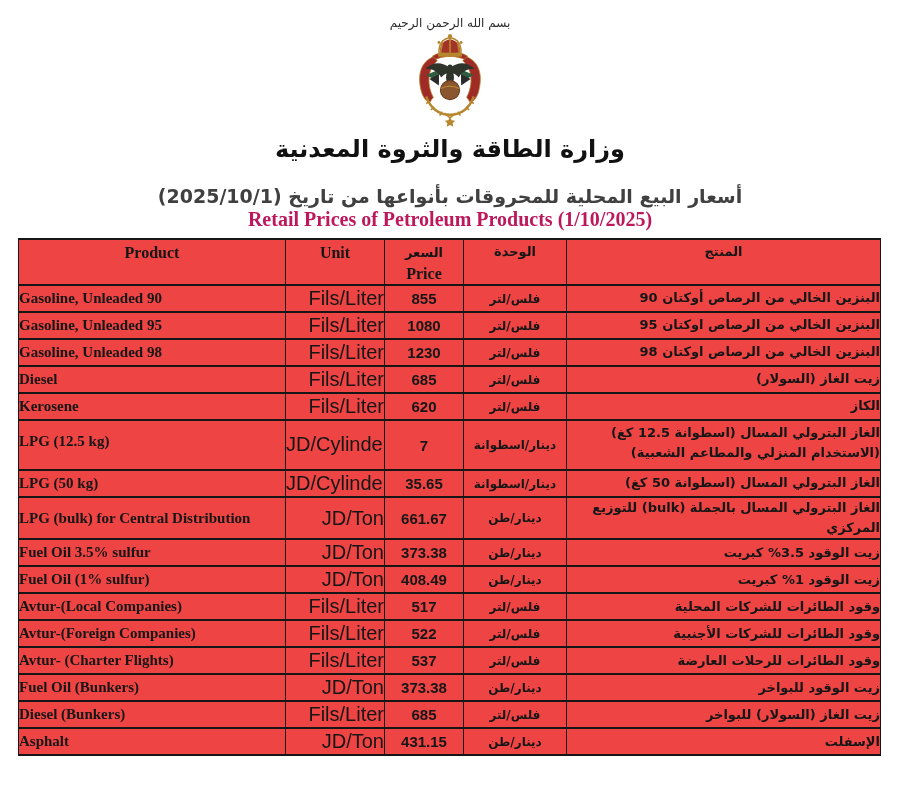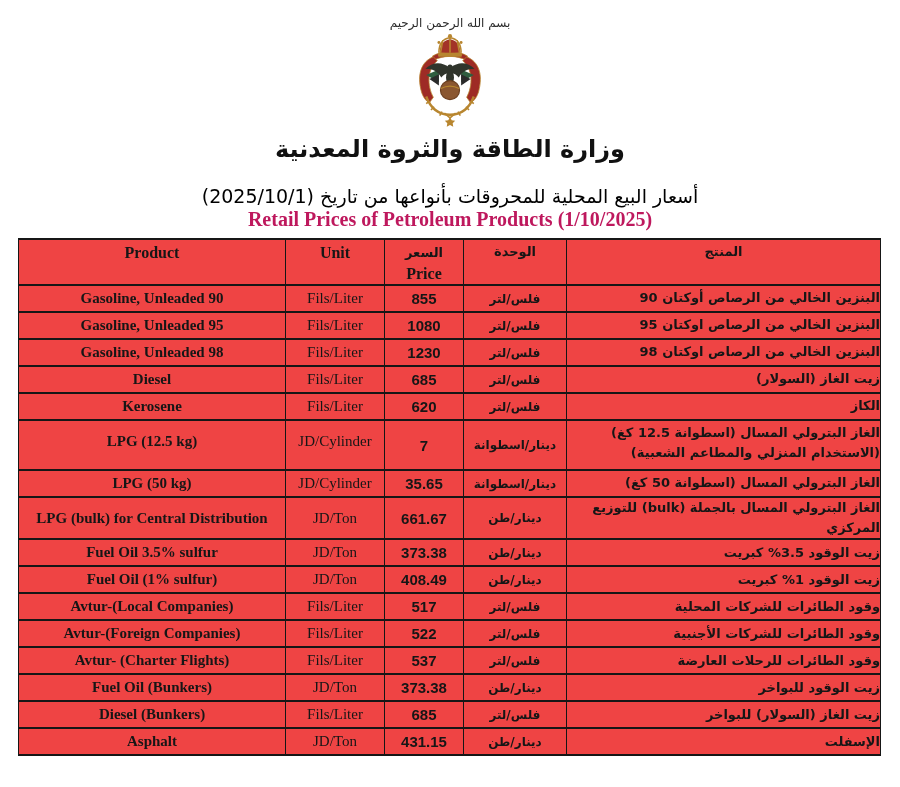--- a/index.html
+++ b/index.html
@@ -23,23 +23,23 @@
   .ministry-name{
     margin-top:2px;
     font-family:"DejaVu Sans",sans-serif;
     font-weight:bold;
     font-size:24px;
     color:#111;
   }
   .title-ar{
     margin-top:22px;
     font-family:"DejaVu Sans",sans-serif;
-    font-weight:normal;
+    font-weight:bold;
     font-size:19px;
-    color:#000000;
+    color:#404040;
   }
   .title-en{
     margin-top:1px;
     font-family:"Liberation Serif","DejaVu Serif",serif;
     font-weight:bold;
     font-size:20px;
     color:#be185d;
   }
   table.prices{
     border-collapse:collapse;
@@ -65,26 +65,26 @@
     font-family:"DejaVu Sans",sans-serif;
     font-weight:bold; font-size:13px;
   }
   .hdr-price .ar{ font-family:"DejaVu Sans",sans-serif; font-weight:bold; font-size:13px; line-height:17px;}
   .hdr-price .en{ font-family:"Liberation Serif","DejaVu Serif",serif; font-weight:bold; font-size:16px; line-height:20px; margin-top:3px;}
   tr.row{ height:27px; }
   tr.row.tall{ height:50px; }
   td.td-product{
     font-family:"Liberation Serif","DejaVu Serif",serif;
     font-weight:bold; font-size:15px;
-    text-align:center; padding-left:12px;
+    text-align:left; padding-left:12px;
     vertical-align:middle;
   }
   td.td-unit{
-    font-family:Liberation Serif, serif;
-    font-size:15px; text-align:center; padding-left:8px;
+    font-family:Liberation Sans, sans-serif;
+    font-size:20px; text-align:right; padding-left:8px;
     vertical-align:middle;
   }
   td.td-price{
     font-family:"Liberation Sans","DejaVu Sans",sans-serif;
     font-weight:bold; font-size:15px; text-align:center;
     vertical-align:middle;
   }
   td.td-unit-ar{
     font-family:"DejaVu Sans",sans-serif;
     font-weight:bold; font-size:12px; text-align:center;

